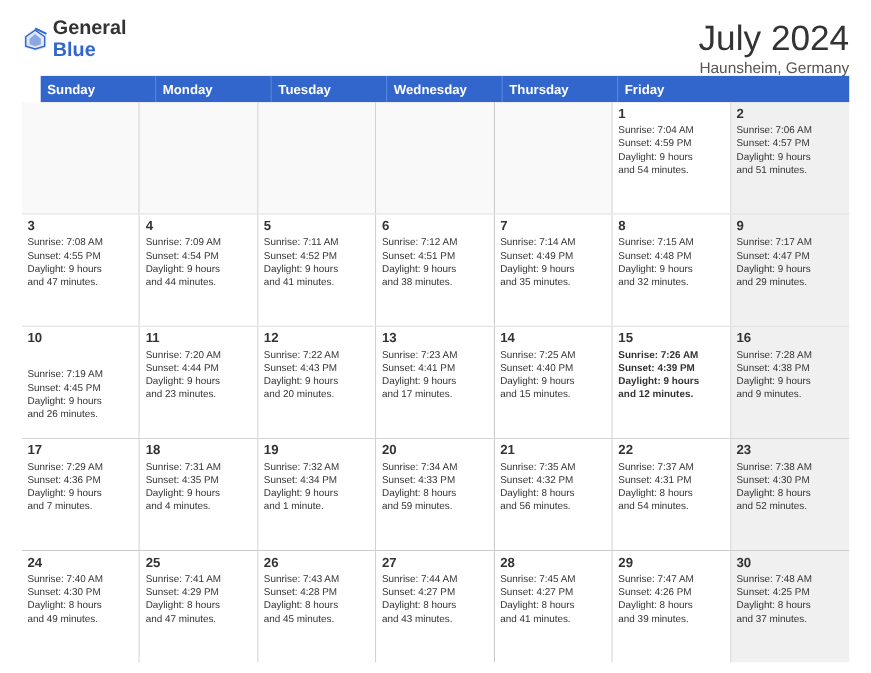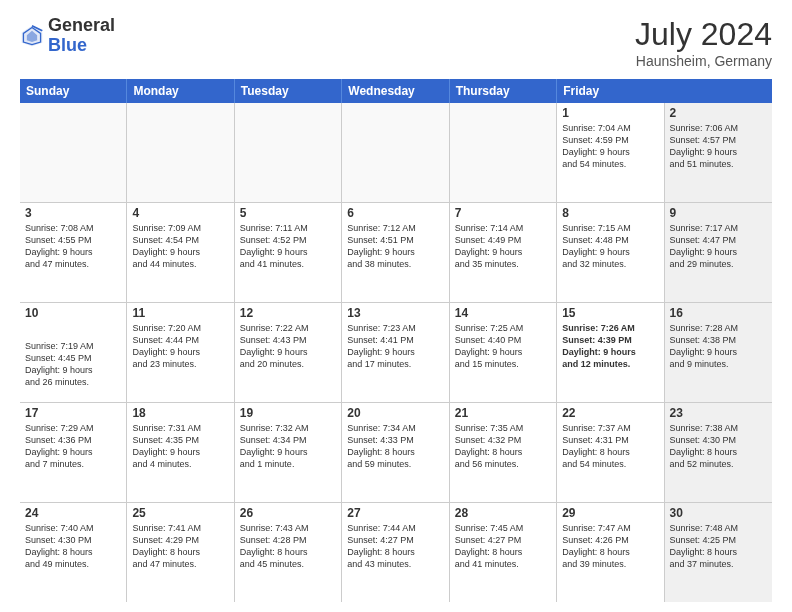--- a/index.html
+++ b/index.html
@@ -14,21 +14,20 @@
       width: 792px;
       height: 612px;
       padding: 16px 20px 10px 20px;
       display: flex;
       flex-direction: column;
     }
     .header {
       display: flex;
       justify-content: space-between;
       align-items: flex-start;
-      margin-bottom: 10px;
     }
     .logo {
       display: flex;
       align-items: center;
       gap: 4px;
     }
     .logo-text {
       font-size: 18px;
       font-weight: bold;
       line-height: 1.1;
@@ -53,20 +52,21 @@
     }
     .calendar {
       flex: 1;
       display: flex;
       flex-direction: column;
     }
     .cal-header-row {
       display: grid;
       grid-template-columns: repeat(7, 1fr);
       background: #3366cc;
+      margin-left: 17px;
     }
     .cal-header-cell {
       color: #fff;
       font-size: 12px;
       font-weight: bold;
       padding: 5px 6px;
       text-align: left;
       border-right: 1px solid #5588dd;
     }
     .cal-header-cell:last-child { border-right: none; }

